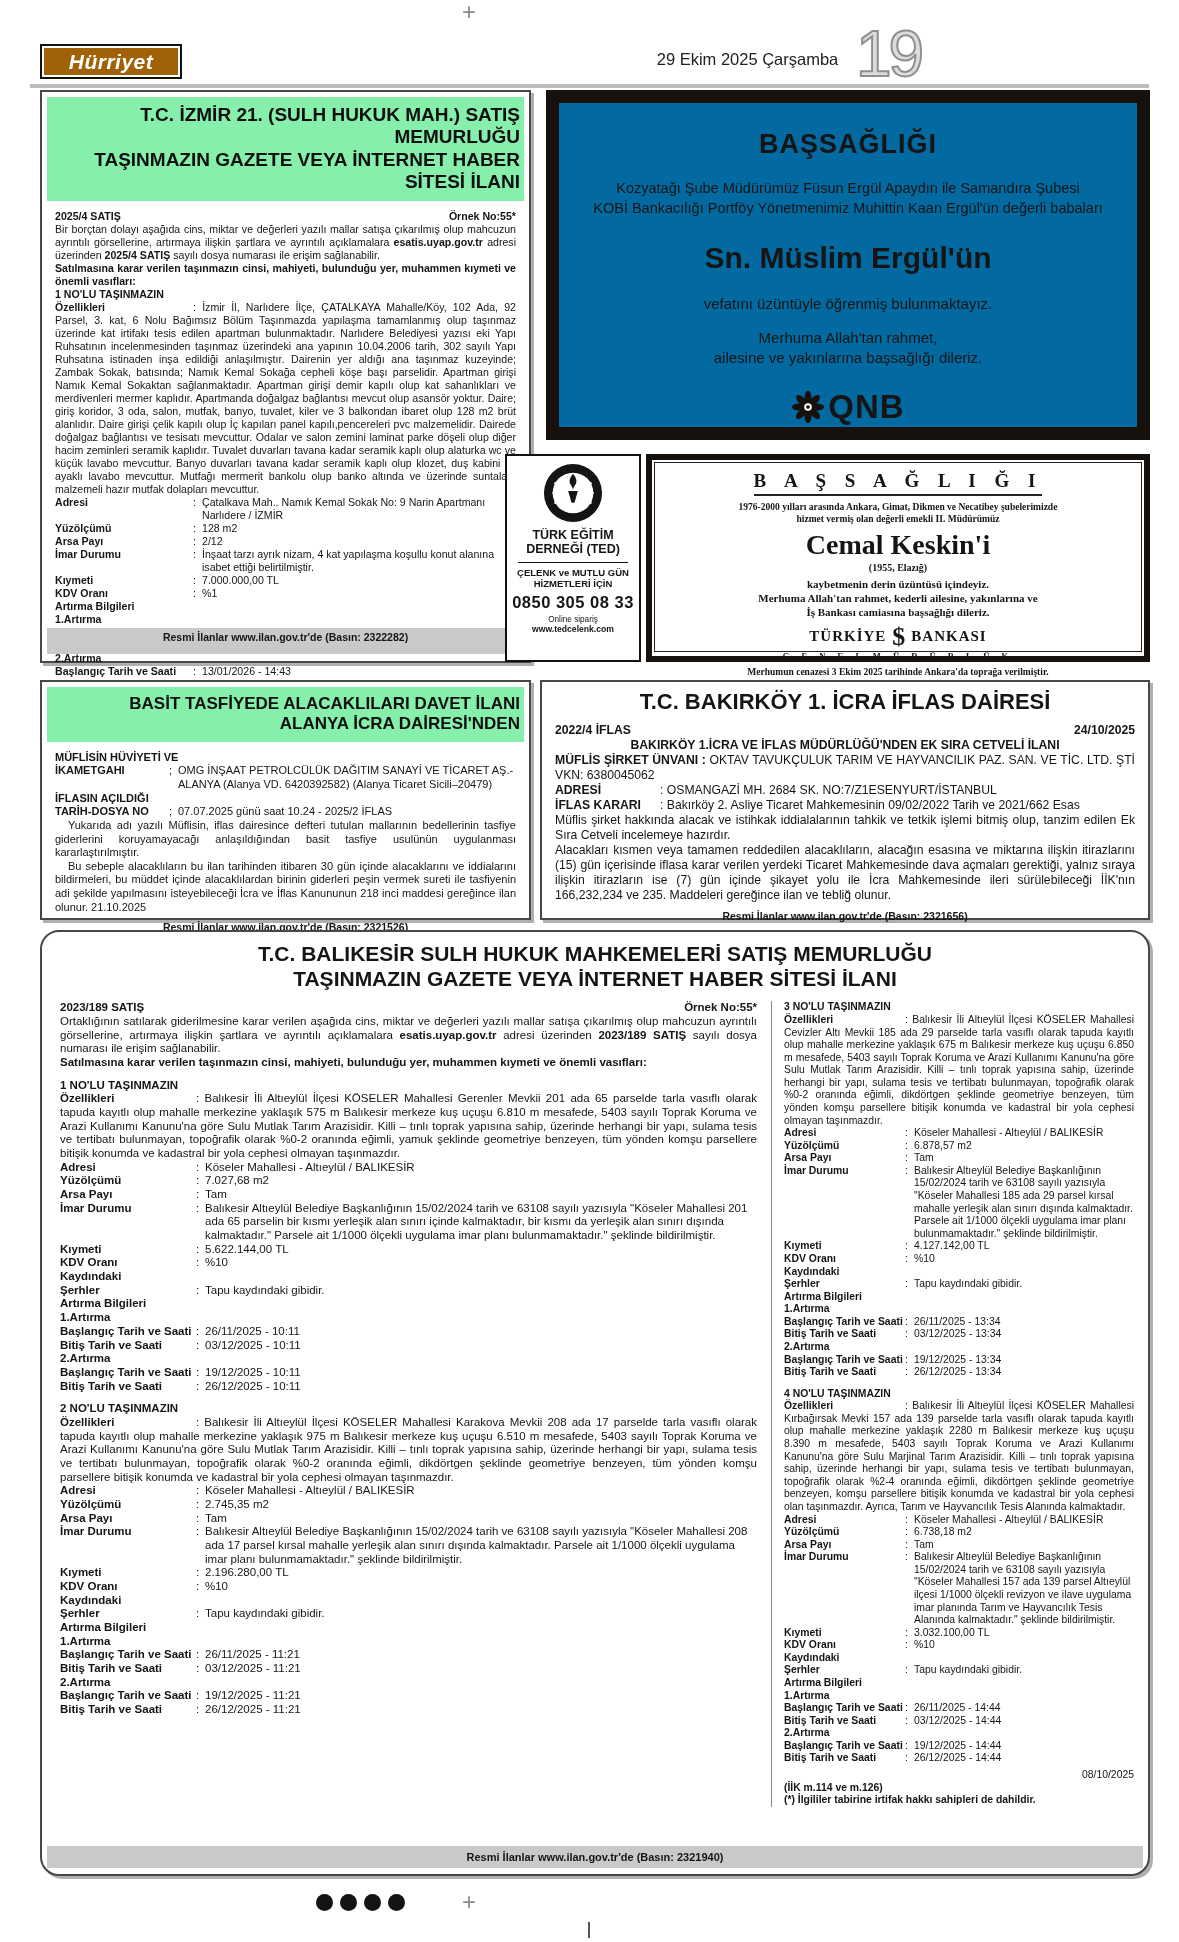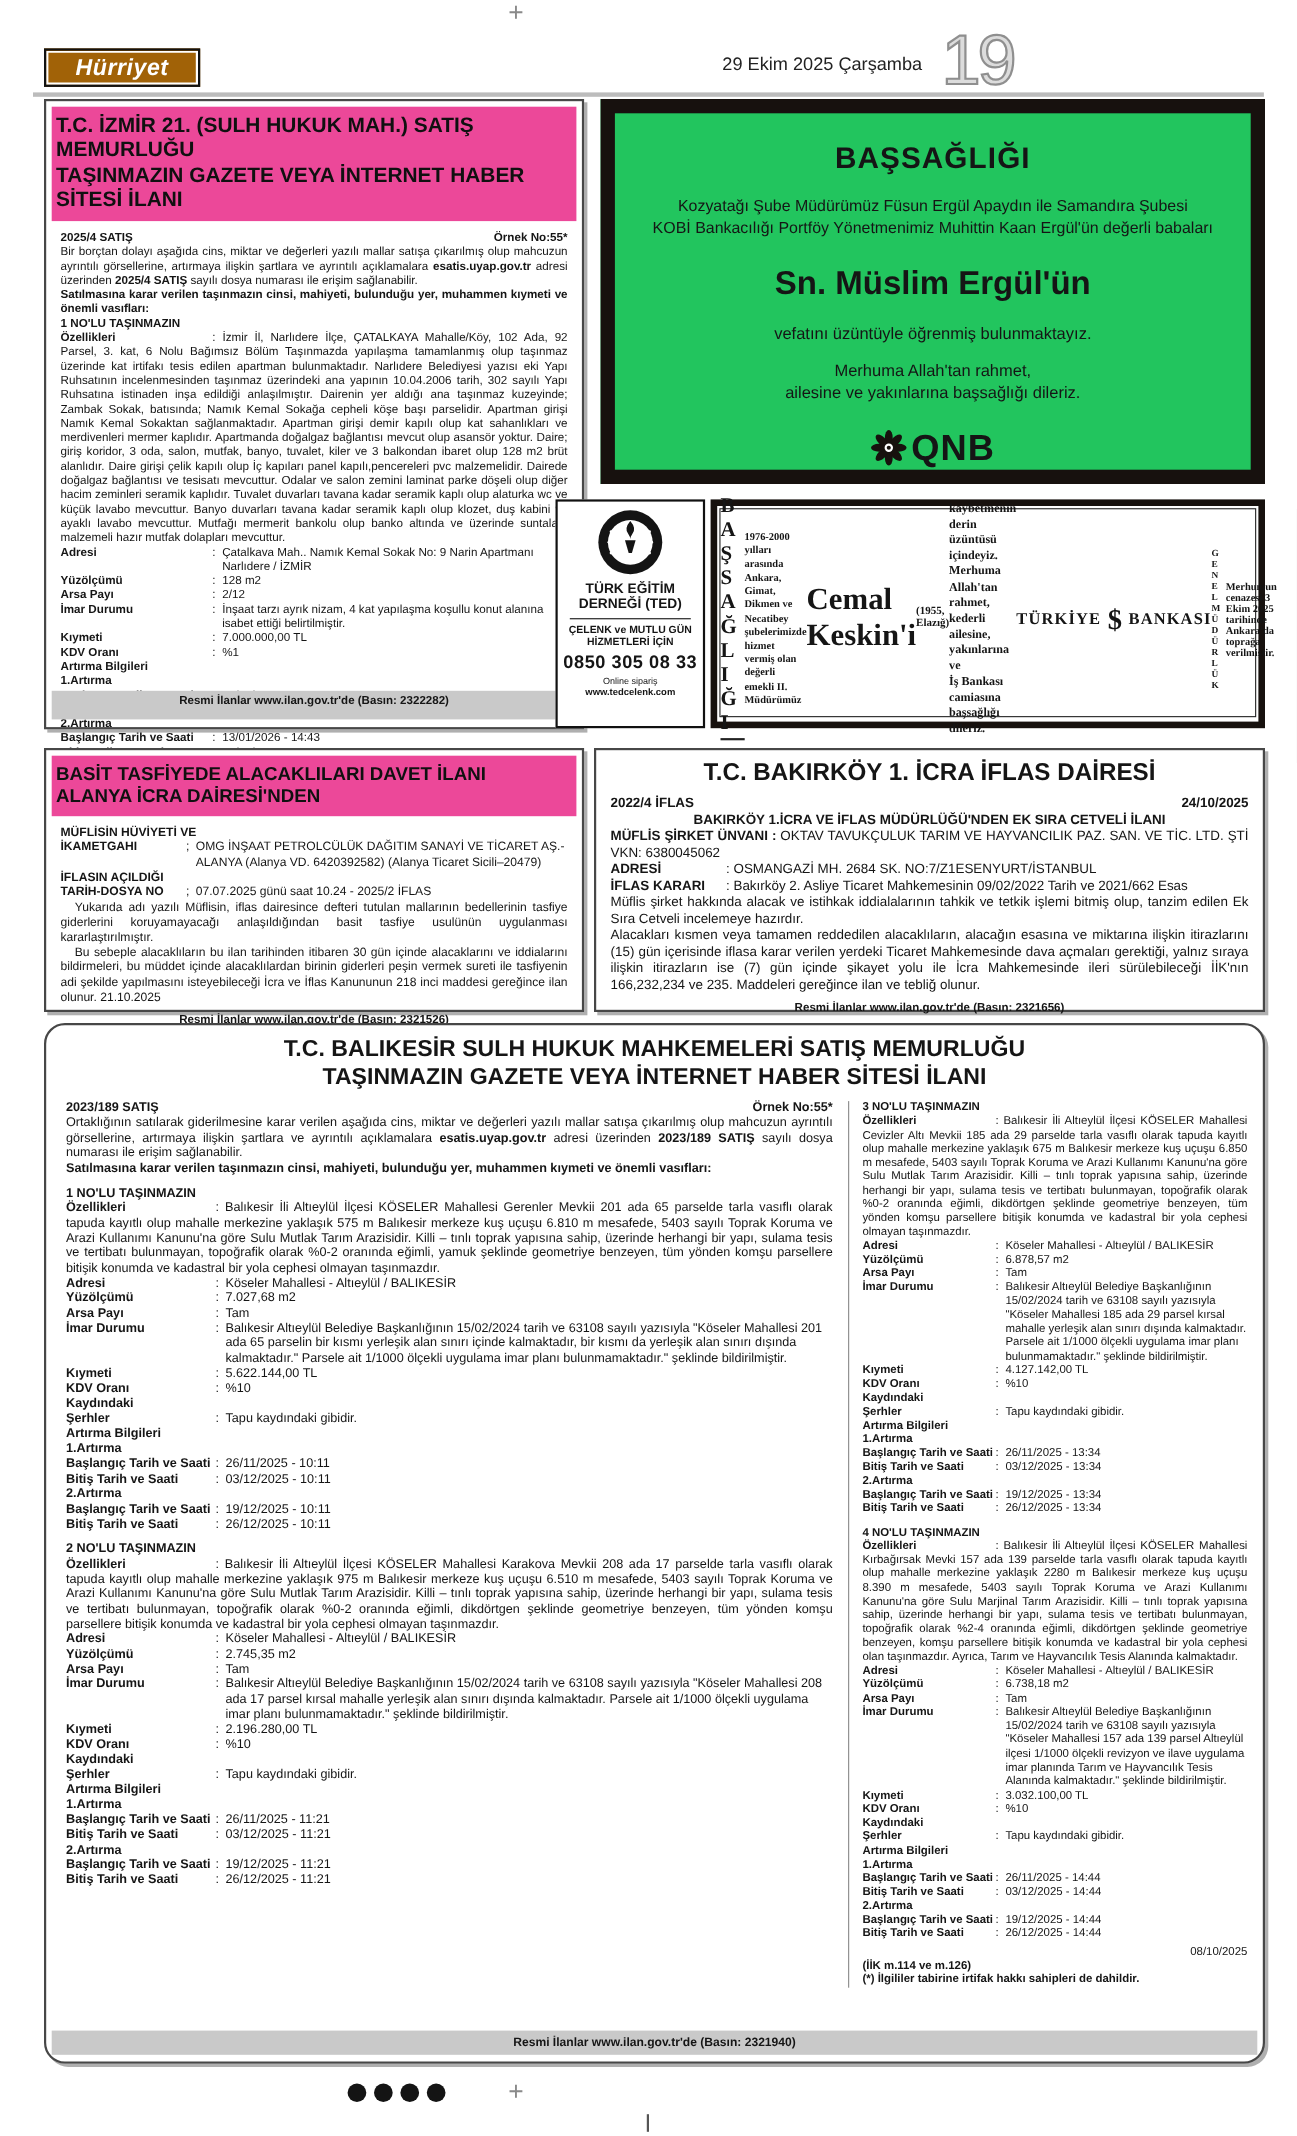--- a/index.html
+++ b/index.html
@@ -11,60 +11,60 @@
   .reg-mark{position:absolute;color:#8a8a8a;font-size:24px;line-height:20px;}
   .logo{position:absolute;left:40px;top:44px;width:138px;height:31px;display:flex;align-items:center;justify-content:center;
         background:#a16207;border:2px solid #121212;box-shadow:inset 0 0 0 2px #ffffff;
         color:#fff;font-weight:700;font-style:italic;font-size:21px;letter-spacing:.5px;}
   .issue-date{position:absolute;top:50px;left:640px;width:215px;text-align:center;font-size:16.5px;color:#222;}
   .pageno{position:absolute;left:856px;top:24px;font-size:64px;line-height:60px;font-weight:400;
           color:#dcdcdc;-webkit-text-stroke:2px #8f8f8f;letter-spacing:-3px;}
   .hrule{position:absolute;left:30px;top:84px;width:1119px;height:4px;background:#bcbcbc;}
   
   .notice{position:absolute;background:#fff;border:2px solid #474747;box-shadow:3px 3px 0 rgba(110,110,110,.55);box-sizing:border-box;}
-  .band{background:#ec4899;margin:5px;padding:7px 4px;text-align:left;font-weight:700;color:#101010;}
+  .band{background:#86efac;margin:5px;padding:7px 4px;text-align:right;font-weight:700;color:#101010;}
   .nbody{padding:4px 13px 4px 13px;}
   .row-split{display:flex;justify-content:space-between;font-weight:700;}
   .kv-row{display:flex;align-items:flex-start;}
   .kv-l{flex:0 0 var(--lw,140px);font-weight:700;}
   .kv-l.reg{font-weight:700;}
   .kv-c{flex:0 0 9px;}
   .kv-v{flex:1;}
   .inl-label{display:inline-block;width:var(--lw,140px);font-weight:700;}
   .lab-105{display:inline-block;width:105px;font-weight:700;}
   .right-date{text-align:right;}
   .footer-band{position:absolute;left:5px;right:5px;bottom:7px;height:26px;background:#c9c9c9;
                text-align:center;font-weight:700;font-size:10.5px;line-height:18px;}
   .footer-center{text-align:center;font-weight:700;font-size:10.5px;margin-top:7px;}
   
   .izmir{left:40px;top:90px;width:491px;height:573px;--lw:138px;font-size:10.6px;line-height:1.23;}
   .izmir .band{font-size:19px;line-height:1.18;}
   
-  .qnb{left:546px;top:90px;width:604px;height:350px;position:absolute;background:#22c55e;border:13px solid #17110e;
+  .qnb{left:546px;top:90px;width:604px;height:350px;position:absolute;background:#0369a1;border:13px solid #17110e;
        box-sizing:border-box;display:flex;flex-direction:column;align-items:center;text-align:center;padding-top:26px;}
   .qnb-title{font-size:27px;font-weight:700;letter-spacing:1px;}
   .qnb-sub{font-size:14.5px;line-height:1.4;margin-top:18px;}
   .qnb-name{font-size:30px;font-weight:700;margin-top:22px;}
   .qnb-line{font-size:15px;margin-top:20px;}
   .qnb-line2{font-size:15px;line-height:1.35;margin-top:16px;}
   .qnb-brand{display:flex;align-items:center;gap:3px;margin-top:20px;}
   .qnb-brand span{font-size:33px;font-weight:700;letter-spacing:1px;}
   
   .ted{left:505px;top:454px;width:136px;height:208px;position:absolute;background:#fff;border:2px solid #111;
        box-sizing:border-box;display:flex;flex-direction:column;align-items:center;text-align:center;padding-top:6px;}
   .ted-name{font-size:12.5px;font-weight:700;line-height:1.15;margin-top:4px;}
   .ted-div{width:84%;border-top:1.5px solid #111;margin:5px 0 4px 0;}
   .ted-svc{font-size:9.5px;font-weight:700;line-height:1.2;}
   .ted-phone{font-size:16.5px;font-weight:700;letter-spacing:.5px;margin-top:3px;}
   .ted-web{font-size:8.2px;margin-top:3px;}
   .ted-web .b{font-size:8.6px;}
   
   .isb{left:646px;top:454px;width:504px;height:208px;position:absolute;background:#fff;border:6px solid #17110e;box-sizing:border-box;}
-  .isb-in{margin:2px;border:1px solid #222;height:calc(100% - 6px);display:flex;flex-direction:row;align-items:center;
-          font-family:"Liberation Serif",serif;padding-top:7px;box-sizing:border-box;}
+  .isb-in{margin:2px;border:1px solid #222;height:calc(100% - 6px);display:flex;flex-direction:column;align-items:center;
+          text-align:center;font-family:"Liberation Serif",serif;padding-top:7px;box-sizing:border-box;}
   .isb-title{font-size:19px;font-weight:700;letter-spacing:7px;border-bottom:2px solid #222;padding-bottom:2px;}
   .isb-sub{font-size:9.5px;font-weight:700;line-height:1.3;margin-top:5px;}
   .isb-name{font-size:28px;font-weight:700;margin-top:3px;}
   .isb-birth{font-size:10px;font-weight:700;margin-top:1px;}
   .isb-p{font-size:11px;font-weight:700;line-height:1.3;margin-top:4px;}
   .isb-brand{display:flex;align-items:center;gap:6px;margin-top:6px;font-weight:700;}
   .isb-brand .word{font-size:15px;letter-spacing:1px;}
   .isb-sign{font-size:26px;line-height:22px;font-weight:700;}
   .isb-gm{font-size:8.5px;font-weight:700;letter-spacing:5px;margin-top:3px;}
   .isb-funeral{font-size:9.5px;font-weight:700;margin-top:6px;}

